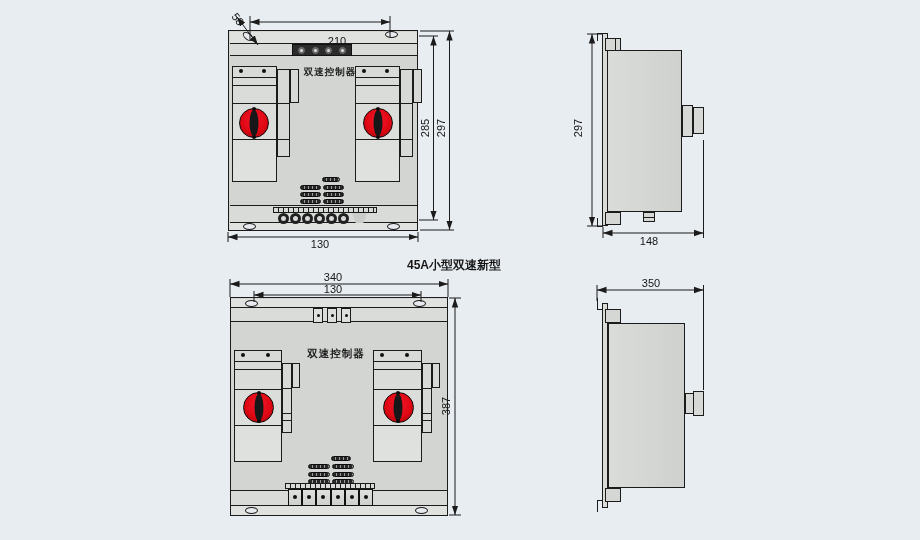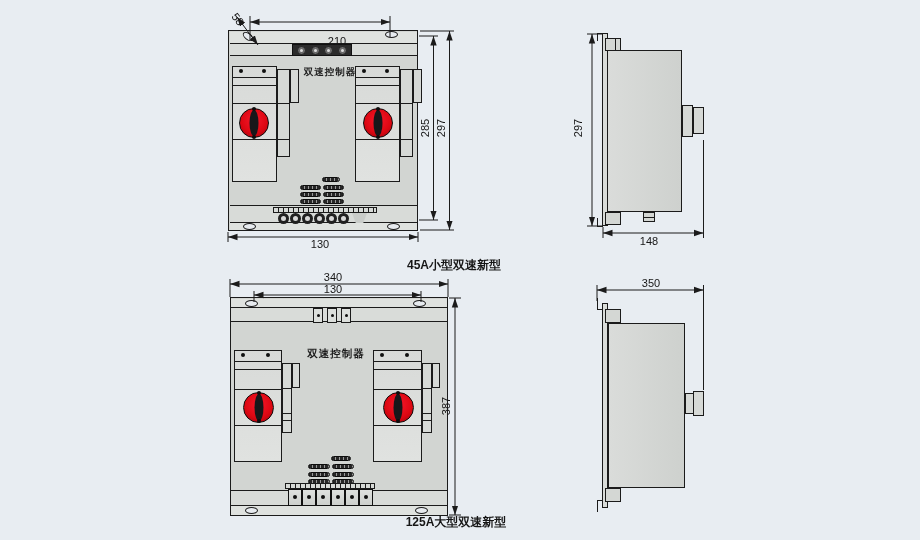--- a/index.html
+++ b/index.html
@@ -314,15 +314,14 @@
   <div class="dimtext vtext" style="left:563px;top:122px;width:30px;">297</div>
   <div class="dimtext" style="left:629px;top:235px;width:40px;">148</div>
 
   <div class="dimtext" style="left:313px;top:271px;width:40px;">340</div>
   <div class="dimtext" style="left:313px;top:283px;width:40px;">130</div>
   <div class="dimtext vtext" style="left:429px;top:400px;width:34px;">387</div>
 
   <div class="dimtext" style="left:631px;top:277px;width:40px;">350</div>
 
   <div class="caption" style="left:392px;top:257px;width:124px;">45A小型双速新型</div>
-  <div class="caption" style="left:392px;top:514px;width:128px;">125A大型双速新型</div>
 
 </div>
 
 </body></html>

